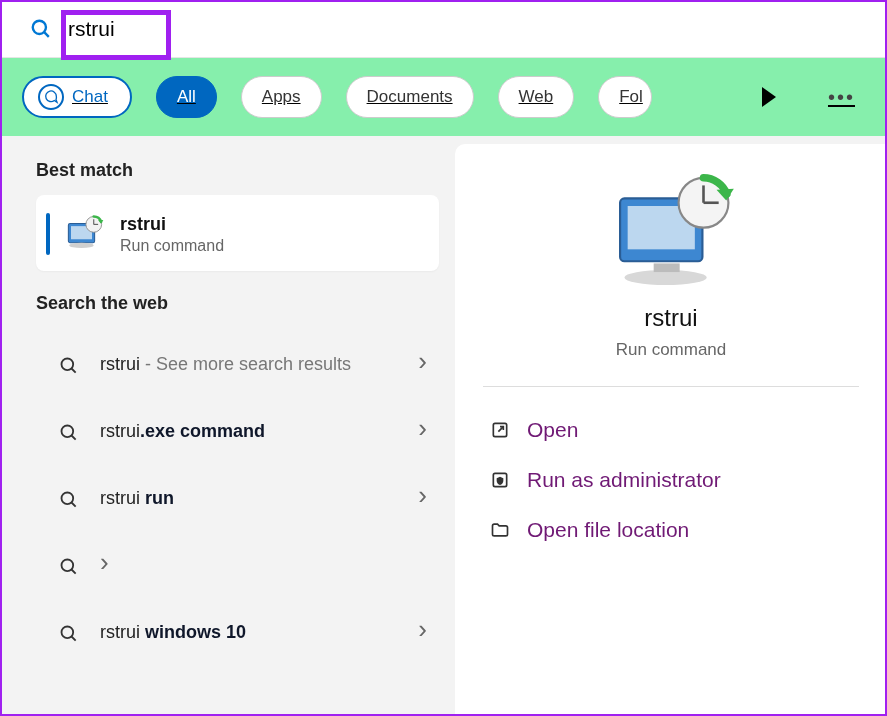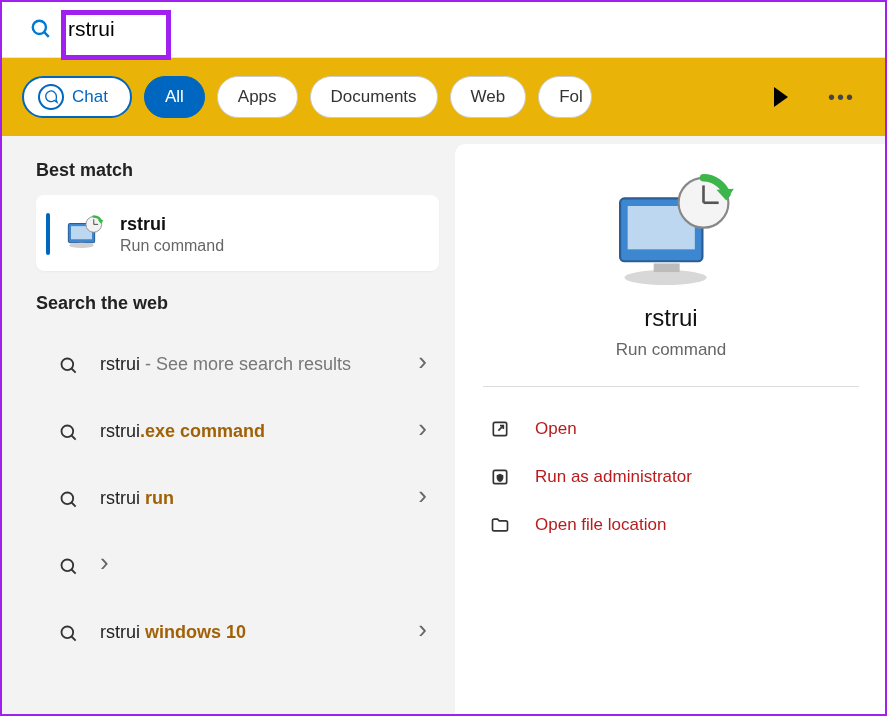--- a/index.html
+++ b/index.html
@@ -49,25 +49,26 @@
     font-size: 21px;
     color: #000;
     flex: 1;
     background: transparent;
   }
 
   
   .filters-row {
     display: flex;
     align-items: center;
-    gap: 12px;
+    gap: 24px;
     padding: 18px 22px;
-    background: #eab308;
+    background: #86efac;
     overflow: hidden;
     white-space: nowrap;
+    text-decoration: underline;
   }
   .pill {
     display: inline-flex;
     align-items: center;
     justify-content: center;
     gap: 8px;
     height: 42px;
     padding: 0 20px;
     border: 1px solid #ccc;
     border-radius: 21px;
@@ -177,21 +178,21 @@
     width: 22px; height: 22px; flex-shrink: 0;
     display: flex; align-items: center; justify-content: center;
   }
   .web-label {
     flex: 1;
     font-size: 18px;
     color: #222;
     line-height: 1.4;
   }
   .web-label .q { color: #222; }
-  .web-label .bold { font-weight: 700; color: #a16207; }
+  .web-label .bold { font-weight: 700; color: #0f172a; }
   .web-label .suffix { color: #777; }
   .chev-r {
     font-size: 18px;
     color: #666;
   }
 
   
   .preview-icon {
     width: 130px; height: 120px;
     margin: 0 auto 12px auto;
@@ -211,25 +212,25 @@
     margin-bottom: 26px;
   }
   .preview-hr {
     border: none;
     border-top: 1px solid #ddd;
     margin-bottom: 18px;
   }
   .action-row {
     display: flex;
     align-items: center;
-    gap: 24px;
+    gap: 16px;
     padding: 13px 6px;
     cursor: pointer;
-    font-size: 17px;
-    color: #b91c1c;
+    font-size: 21px;
+    color: #701a75;
   }
   .action-icon {
     width: 22px; height: 22px;
     display: flex; align-items: center; justify-content: center;
     color: #333;
   }
 </style>
 </head>
 <body>
 

